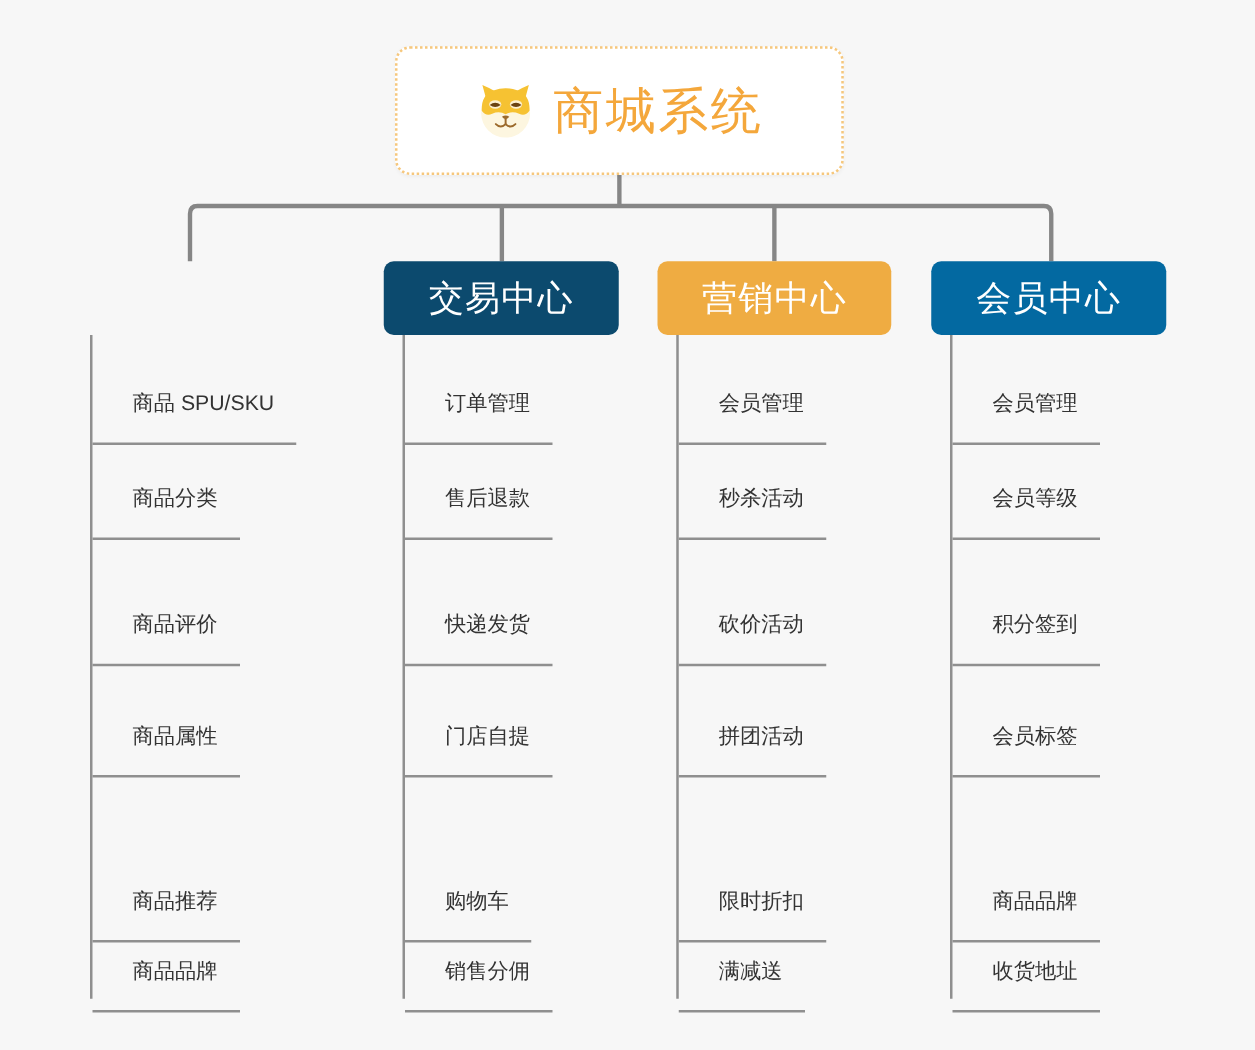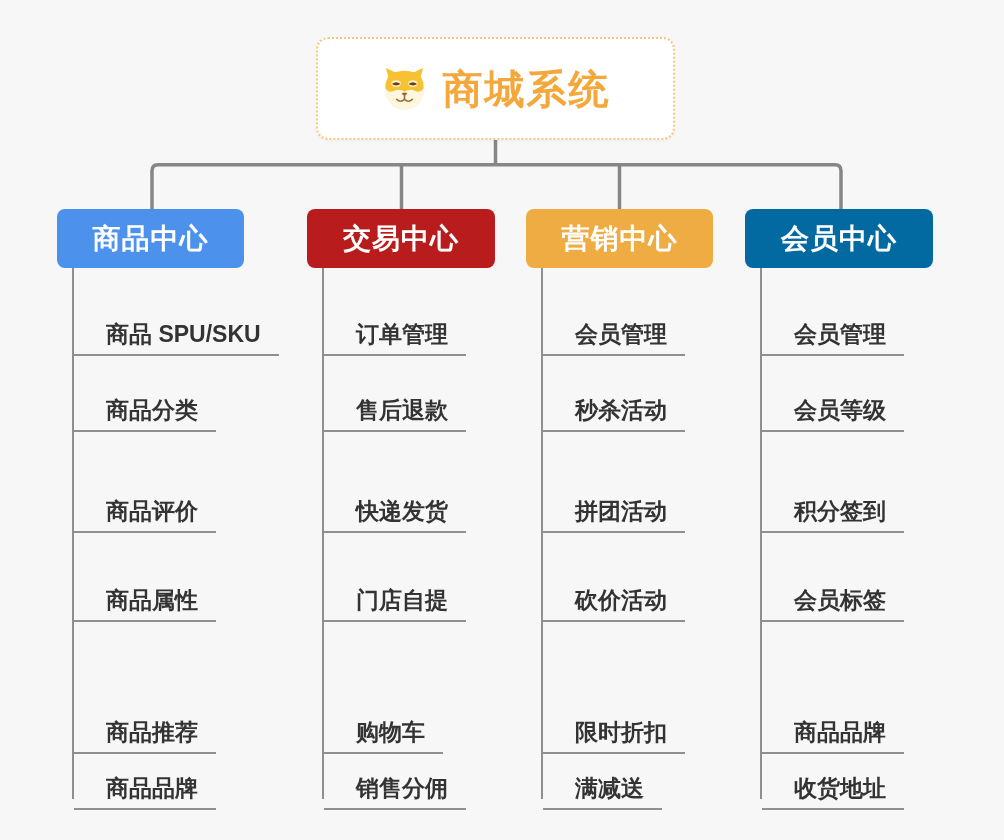--- a/index.html
+++ b/index.html
@@ -2,21 +2,21 @@
 <html><head>
 <meta charset="utf-8">
 <style>
   html,body{margin:0;padding:0;}
   body{
     width:1004px;height:840px;
     background:#f7f7f7;
     font-family:"Liberation Sans","DejaVu Sans",sans-serif;
     overflow:hidden;
   }
-  .stage{position:relative;width:893px;height:840px;font-weight:bold;}
+  .stage{position:relative;width:893px;height:840px;}
 
   
   .root-node{
     position:absolute;left:316px;top:37px;width:359px;height:103px;
     background:#ffffff;
     border:2px dotted #f6c77c;
     border-radius:12px;
     box-shadow:0 1px 3px rgba(0,0,0,0.04);
     display:flex;align-items:center;justify-content:center;gap:15px;
     box-sizing:border-box;
@@ -49,23 +49,23 @@
     box-sizing:content-box;
   }
   .c1{left:72px;}
   .c2{left:322px;}
   .c3{left:541px;}
   .c4{left:760px;}
   .item{
     position:absolute;left:0;
     height:40px;box-sizing:border-box;
     display:flex;align-items:flex-end;
-    padding:0 18px 7px 32px;
+    padding:0 18px 21px 32px;
     border-bottom:2px solid #8f8f8f;
-    font-size:23px;color:#333333;
+    font-size:17px;color:#333333;
     white-space:nowrap;line-height:1.1;
   }
   .item:nth-child(1){top:48px;}
   .item:nth-child(2){top:124px;}
   .item:nth-child(3){top:225px;}
   .item:nth-child(4){top:314px;}
   .item:nth-child(5){top:402px;margin-top:44px;}
   .item:nth-child(6){top:502px;}
 </style>
 </head>
@@ -100,24 +100,21 @@
         <path d="M28,19.5 Q32.5,15.5 37,19.5 Q32.5,22.5 28,19.5 Z" fill="#6b4312"></path>
 
         <path d="M21,29 Q24,27 27,29 Q24,33 21,29 Z" fill="#9c6a2c"></path>
         <path d="M24,31 L24,35" stroke="#9c6a2c" stroke-width="1.6" fill="none" stroke-linecap="round"></path>
         <path d="M16,35 Q20,39 24,35 Q28,39 32,35" stroke="#9c6a2c" stroke-width="1.6" fill="none" stroke-linecap="round"></path>
       </svg>
     </span>
     <span class="root-title">商城系统</span>
   </div>
 
-  <div class="branch-box b1" style="background-color: rgb(76, 146, 236);">
-    <span>商品中心</span>
-  </div>
-  <div class="branch-box b2" style="background-color: #b91c1c; justify-content: center;">
+  <div class="branch-box b2" style="background-color: #0c4a6e; justify-content: center;">
     <span>交易中心</span>
   </div>
   <div class="branch-box b3" style="background-color: rgb(239, 172, 66);">
     <span>营销中心</span>
   </div>
   <div class="branch-box b4" style="background-color: #0369a1;">
     <span>会员中心</span>
   </div>
 
   <div class="column c1">
@@ -134,22 +131,22 @@
     <div class="item">售后退款</div>
     <div class="item">快递发货</div>
     <div class="item">门店自提</div>
     <div class="item">购物车</div>
     <div class="item">销售分佣</div>
   </div>
 
   <div class="column c3">
     <div class="item">会员管理</div>
     <div class="item">秒杀活动</div>
+    <div class="item">砍价活动</div>
     <div class="item">拼团活动</div>
-    <div class="item">砍价活动</div>
     <div class="item">限时折扣</div>
     <div class="item">满减送</div>
   </div>
 
   <div class="column c4">
     <div class="item">会员管理</div>
     <div class="item">会员等级</div>
     <div class="item">积分签到</div>
     <div class="item">会员标签</div>
     <div class="item">商品品牌</div>

